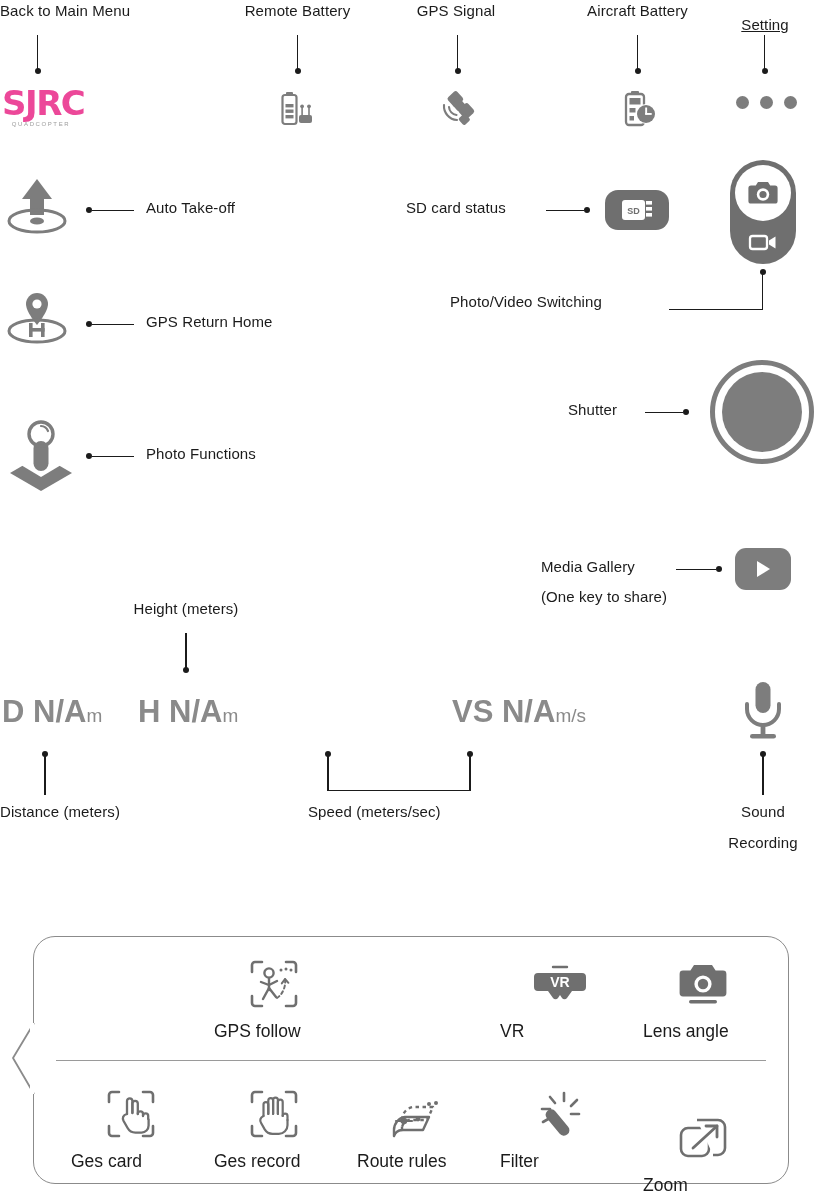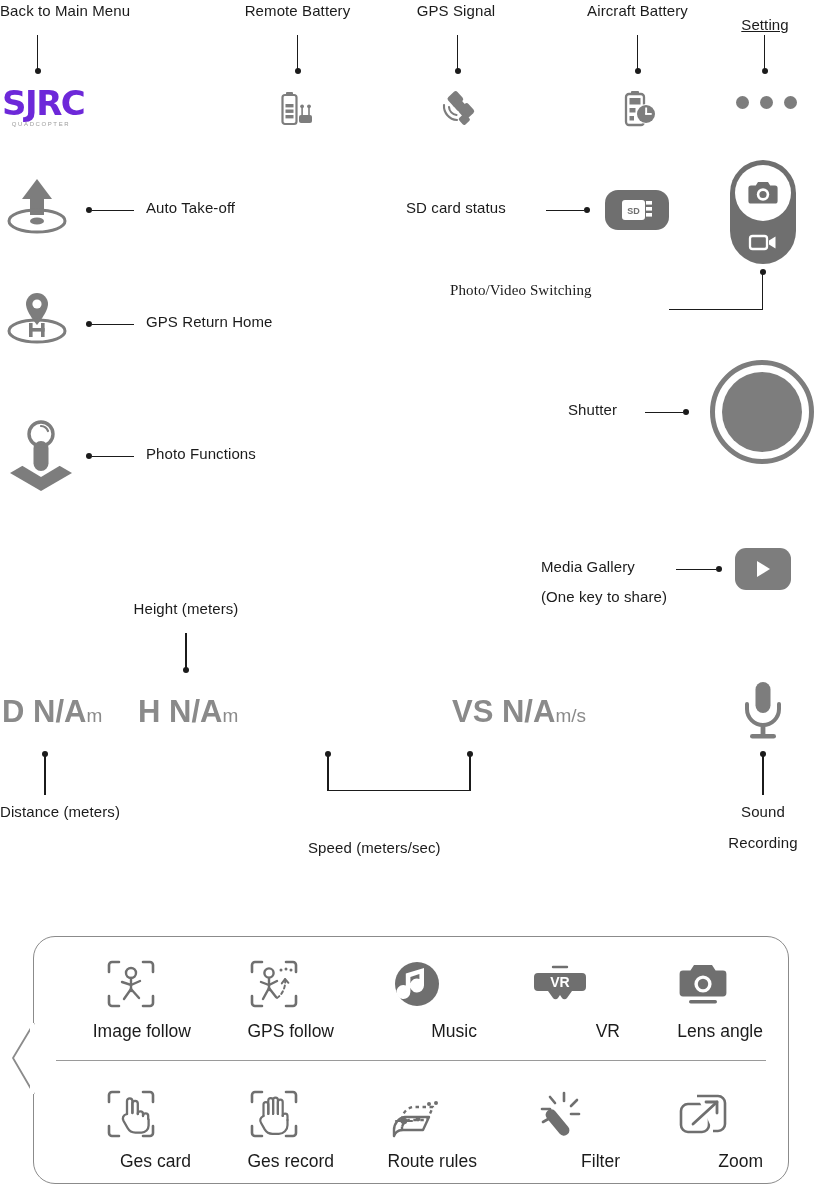--- a/index.html
+++ b/index.html
@@ -26,21 +26,21 @@
 
   
   .vline { background:#1b1b1b; width:1.4px; }
   .hline { background:#1b1b1b; height:1.4px; }
   .dot { width:6px; height:6px; border-radius:50%; background:#1b1b1b; }
 
   
   .logo-wrap { width:92px; height:46px; }
   .logo-text {
     font-family:"DejaVu Sans", sans-serif;
-    font-weight:bold; font-size:34px; color:#6d28d9;
+    font-weight:bold; font-size:34px; color:#ec4899;
     letter-spacing:-1.5px; line-height:34px;
   }
   .logo-sub {
     font-family:"Liberation Sans", sans-serif;
     font-size:6px; color:#9c9c9c; letter-spacing:1.6px;
     text-align:center; width:78px; margin-top:1px;
   }
 
   
   .gicon { fill:#7d7d7d; }
@@ -58,21 +58,21 @@
     position:absolute;
     left:33px; top:936px; width:756px; height:248px;
     border:1.6px solid #8b8b8b; border-radius:22px;
     background:#fff;
   }
   .panel-divider {
     position:absolute; left:56px; top:1060px;
     width:710px; height:1.3px; background:#9a9a9a;
   }
   .notch { position:absolute; left:9px; top:1022px; width:26px; height:74px; }
-  .fcell { position:absolute; width:120px; text-align:right; }
+  .fcell { position:absolute; width:120px; text-align:left; }
   .fcell .ficon { height:58px; display:flex; align-items:center; justify-content:center; }
   .fcell .flabel {
     margin-top:8px; font-size:17.5px; color:#1b1b1b;
     font-family:"Liberation Sans", sans-serif; white-space:nowrap;
   }
 </style>
 </head>
 <body>
 
 <div class="stage">
@@ -208,21 +208,21 @@
         <circle cx="16" cy="15.5" r="3.6" fill="#6f6f6f"></circle>
       </svg>
     </div>
     <div style="position:absolute; left:0; top:62px; width:66px; height:40px; display:flex; align-items:center; justify-content:center;">
       <svg width="30" height="22" viewBox="0 0 30 22">
         <rect x="2" y="5" width="17" height="13" rx="2.6" fill="none" stroke="#ffffff" stroke-width="2.3"></rect>
         <path d="M21 9.5 L27.5 5.5 V17.5 L21 13.5 Z" fill="#ffffff"></path>
       </svg>
     </div>
   </div>
-  <div class="abs ann" style="left:450px; top:282px;font-family:Liberation Serif, serif;">Photo/Video Switching</div>
+  <div class="abs ann" style="left:450px; top:293px;">Photo/Video Switching</div>
   <div class="abs hline" style="left:669px; top:308.5px; width:94px;"></div>
   <div class="abs vline" style="left:761.8px; top:272px; height:37px;"></div>
   <div class="abs dot" style="left:759.5px; top:269px;"></div>
 
   <div class="abs" style="left:710px; top:360px; width:104px; height:104px; border-radius:50%; border:5px solid #7d7d7d; background:#ffffff;">
     <div style="position:absolute; left:7px; top:7px; width:80px; height:80px; border-radius:50%; background:#7d7d7d;"></div>
   </div>
   <div class="abs ann" style="left:568px; top:401px;">Shutter</div>
   <div class="abs hline" style="left:645px; top:411.5px; width:38px;"></div>
   <div class="abs dot" style="left:683px; top:409px;"></div>
@@ -256,21 +256,21 @@
 
   <div class="abs dot" style="left:42px; top:751px;"></div>
   <div class="abs vline" style="left:44.3px; top:756px; height:39px;"></div>
   <div class="abs ann" style="left:0px; top:803px;text-align:center;">Distance (meters)</div>
 
   <div class="abs dot" style="left:325px; top:751px;"></div>
   <div class="abs dot" style="left:467px; top:751px;"></div>
   <div class="abs vline" style="left:327.3px; top:756px; height:35px;"></div>
   <div class="abs vline" style="left:469.3px; top:756px; height:35px;"></div>
   <div class="abs hline" style="left:327.3px; top:789.6px; width:143.4px;"></div>
-  <div class="abs ann" style="left:308px; top:803px;margin-top:36px;">Speed (meters/sec)</div>
+  <div class="abs ann" style="left:308px; top:803px;">Speed (meters/sec)</div>
 
   <div class="abs" style="left:737px; top:678px;">
     <svg width="52" height="70" viewBox="0 0 52 70">
       <rect x="18.5" y="4" width="15" height="31" rx="7.5" class="gicon"></rect>
       <path d="M10 26 v5 a16 16 0 0 0 32 0 v-5" fill="none" stroke="#7d7d7d" stroke-width="4" stroke-linecap="round"></path>
       <rect x="23.6" y="46" width="4.8" height="11" class="gicon"></rect>
       <rect x="13" y="56" width="26" height="4.6" rx="2.3" class="gicon"></rect>
     </svg>
   </div>
   <div class="abs dot" style="left:760px; top:751px;"></div>
@@ -278,40 +278,20 @@
   <div class="abs ann center" style="left:690px; top:803px; width:146px;">Sound</div>
   <div class="abs ann center" style="left:690px; top:834px; width:146px;">Recording</div>
 
   <div class="panel"></div>
   <div class="panel-divider"></div>
   <svg class="notch" viewBox="0 0 26 74">
     <path d="M25 1 L4 36 L25 72" fill="#ffffff" stroke="#8b8b8b" stroke-width="1.8" stroke-linejoin="round"></path>
     <line x1="23" y1="1" x2="23" y2="72" stroke="#ffffff" stroke-width="4"></line>
   </svg>
 
-  <div class="fcell" style="left:71px; top:955px;">
-    <div class="ficon">
-      <svg width="52" height="52" viewBox="0 0 52 52">
-        <g fill="none" stroke="#6f6f6f" stroke-width="2.6" stroke-linecap="round">
-          <path d="M4 14 V7 a3 3 0 0 1 3 -3 h7"></path>
-          <path d="M38 4 h7 a3 3 0 0 1 3 3 v7"></path>
-          <path d="M48 38 v7 a3 3 0 0 1 -3 3 h-7"></path>
-          <path d="M14 48 H7 a3 3 0 0 1 -3 -3 v-7"></path>
-        </g>
-        <circle cx="26" cy="15" r="5" fill="none" stroke="#6f6f6f" stroke-width="2.4"></circle>
-        <g fill="none" stroke="#6f6f6f" stroke-width="2.4" stroke-linecap="round">
-          <path d="M26 20 V33"></path>
-          <path d="M17 24 L26 27 L35 23"></path>
-          <path d="M26 31 L19 41"></path>
-          <path d="M26 31 L34 40"></path>
-        </g>
-      </svg>
-    </div>
-    <div class="flabel">Image follow</div>
-  </div>
 
   <div class="fcell" style="left:214px; top:955px;">
     <div class="ficon">
       <svg width="52" height="52" viewBox="0 0 52 52">
         <g fill="none" stroke="#6f6f6f" stroke-width="2.6" stroke-linecap="round">
           <path d="M4 14 V7 a3 3 0 0 1 3 -3 h7"></path>
           <path d="M38 4 h7 a3 3 0 0 1 3 3 v7"></path>
           <path d="M48 38 v7 a3 3 0 0 1 -3 3 h-7"></path>
           <path d="M14 48 H7 a3 3 0 0 1 -3 -3 v-7"></path>
         </g>
@@ -327,29 +307,20 @@
         <g fill="#6f6f6f">
             <circle cx="33" cy="12" r="1.5"></circle>
             <circle cx="38" cy="11" r="1.5"></circle>
             <circle cx="43" cy="12" r="1.5"></circle>
           </g>
       </svg>
     </div>
     <div class="flabel">GPS follow</div>
   </div>
 
-  <div class="fcell" style="left:357px; top:955px;">
-    <div class="ficon">
-      <svg width="52" height="52" viewBox="0 0 52 52">
-        <circle cx="26" cy="26" r="22" fill="#6f6f6f"></circle>
-        <path d="M33 10 v17.5 a7 7 0 1 1 -4.6 -6.6 V16 l-9 3 v15 a7 7 0 1 1 -4.6 -6.6 V15.5 z" fill="#ffffff"></path>
-      </svg>
-    </div>
-    <div class="flabel">Music</div>
-  </div>
 
   <div class="fcell" style="left:500px; top:955px;">
     <div class="ficon">
       <svg width="58" height="46" viewBox="0 0 58 46">
         <path d="M22 6 h14" fill="none" stroke="#6f6f6f" stroke-width="2.4" stroke-linecap="round"></path>
         <path d="M7 12 h44 a4 4 0 0 1 4 4 v10 a4 4 0 0 1 -4 4 h-10 l-5 7 a3 3 0 0 1 -5 0 l-2 -3 l-2 3 a3 3 0 0 1 -5 0 l-5 -7 H7 a4 4 0 0 1 -4 -4 V16 a4 4 0 0 1 4 -4 z" fill="#6f6f6f"></path>
         <text x="29" y="26" font-family="Liberation Sans, sans-serif" font-size="14" font-weight="bold" fill="#ffffff" text-anchor="middle">VR</text>
       </svg>
     </div>
     <div class="flabel">VR</div>
@@ -435,21 +406,21 @@
         <path d="M8 31 h16" fill="none" stroke="#6f6f6f" stroke-width="2.2" stroke-linecap="round"></path>
         <circle cx="16" cy="31" r="3.2" fill="#6f6f6f"></circle>
         <circle cx="30" cy="29" r="2.4" fill="#6f6f6f"></circle>
         <circle cx="41" cy="14" r="2" fill="#6f6f6f"></circle>
         <circle cx="48" cy="13" r="2" fill="#6f6f6f"></circle>
       </svg>
     </div>
     <div class="flabel">Route rules</div>
   </div>
 
-  <div class="fcell" style="left:643px; top:1085px;">
+  <div class="fcell" style="left:643px; top:1109px;">
     <div class="ficon">
       <svg width="52" height="52" viewBox="0 0 52 52">
         <rect x="4" y="16" width="28" height="28" rx="7" fill="none" stroke="#6f6f6f" stroke-width="2.6"></rect>
         <path d="M20 8 h21 a7 7 0 0 1 7 7 v21 a7 7 0 0 1 -7 7 h-5" fill="#ffffff" stroke="#6f6f6f" stroke-width="2.6" stroke-linejoin="round"></path>
         <path d="M16 36 L40 14" fill="none" stroke="#6f6f6f" stroke-width="2.8" stroke-linecap="round"></path>
         <path d="M40 14 h-11 M40 14 v11" fill="none" stroke="#6f6f6f" stroke-width="2.8" stroke-linecap="round"></path>
       </svg>
     </div>
     <div class="flabel">Zoom</div>
   </div>

